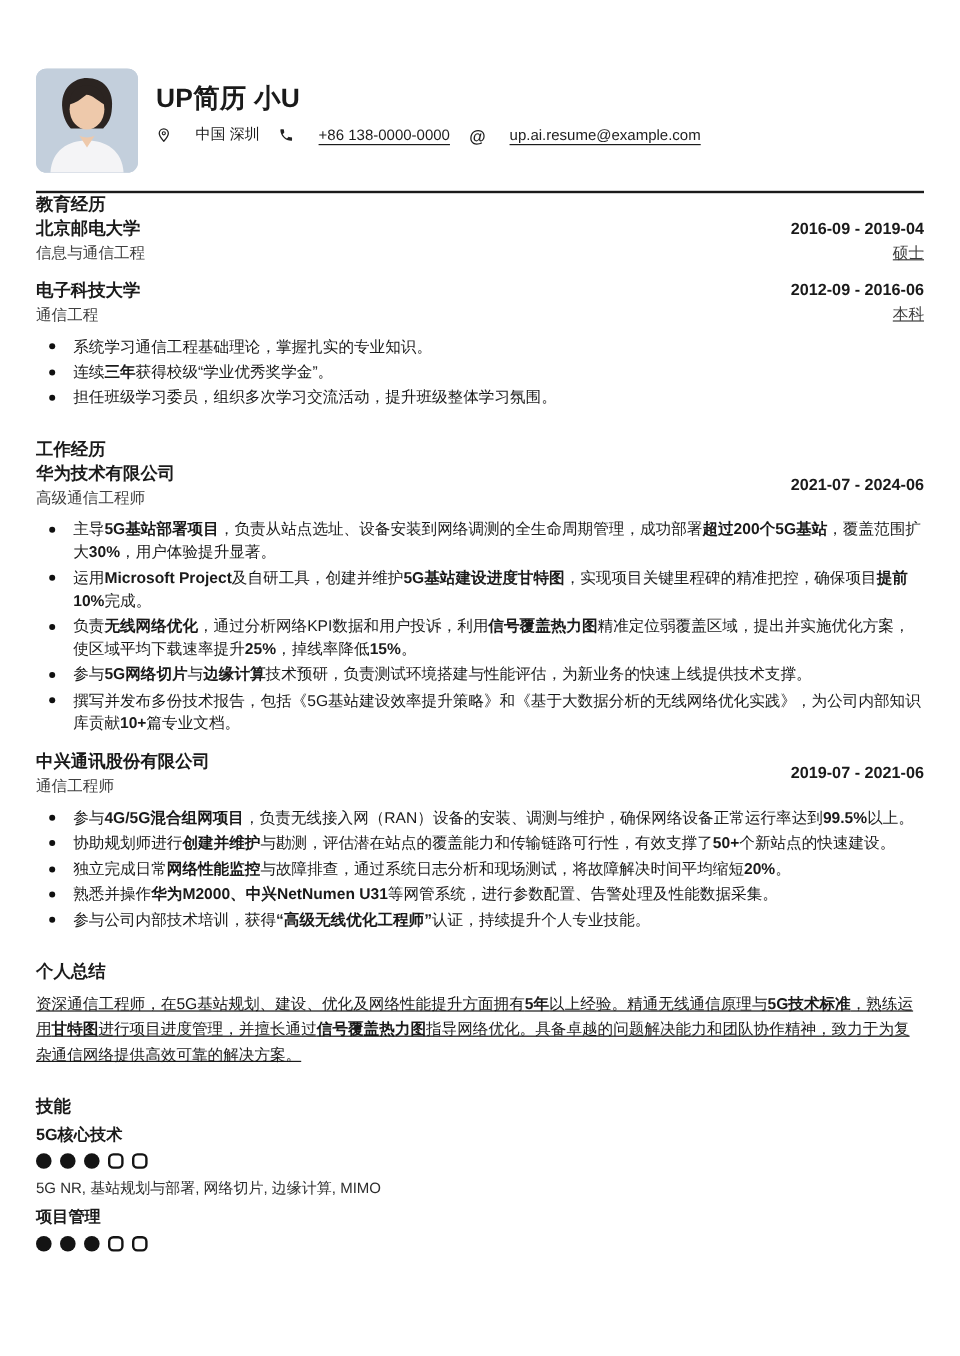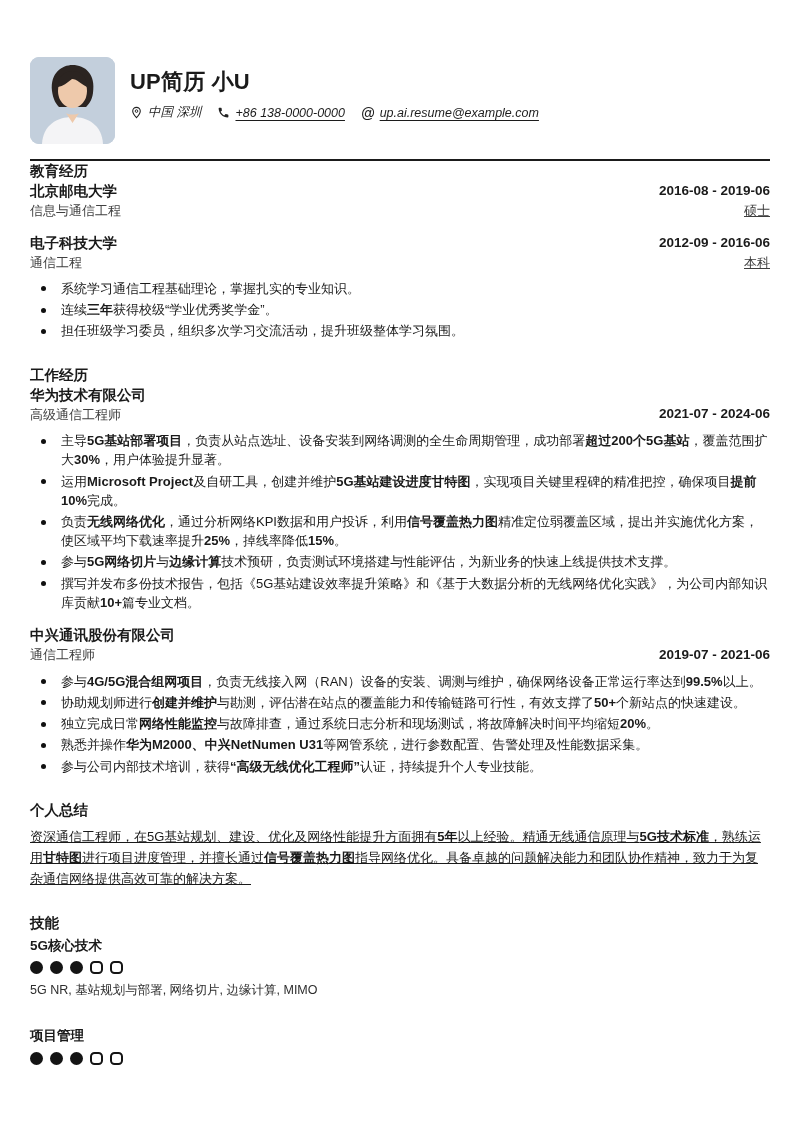--- a/index.html
+++ b/index.html
@@ -11,50 +11,50 @@
   }
   .page{box-sizing:border-box;width:800px;height:1130px;padding:57px 30px 10px;overflow:hidden;}
 
   
   .header{display:flex;align-items:flex-start;}
   .photo{width:85px;height:87px;border-radius:9px;overflow:hidden;flex:none;background:#c3cfdc;}
   .photo svg{display:block;}
   .header-info{margin-left:15px;padding-top:12px;}
   .name{font-size:22px;font-weight:700;margin:0;line-height:1.2;letter-spacing:.2px;}
   .contact{display:flex;align-items:center;gap:16px;margin-top:9px;font-size:12.5px;color:#1c1c1c;}
-  .contact-item{display:flex;align-items:center;gap:5px;font-style:italic;}
+  .contact-item{display:flex;align-items:center;gap:20px;}
   .contact-item .txt{white-space:nowrap;}
   .contact-item.link .txt{text-decoration:underline;text-underline-offset:3px;cursor:pointer;}
   .at-glyph{font-size:14px;font-weight:700;line-height:1;}
 
   .divider{border:none;border-top:2px solid #1b1b1b;margin:15px 0 0;}
 
   
   .section{margin-top:1px;}
   .section.gap{margin-top:25px;}
   .section-title{font-size:14.5px;font-weight:700;margin:0;line-height:1.25;}
 
   .entry{margin-top:2px;}
   .entry + .entry{margin-top:14px;}
-  .entry-header{display:flex;justify-content:space-between;align-items:flex-end;}
+  .entry-header{display:flex;justify-content:space-between;align-items:center;}
   .entry-title{font-size:14.5px;font-weight:700;line-height:1.25;}
   .entry-sub{font-size:13px;color:#404040;margin-top:3px;line-height:1.25;}
   .entry-right{text-align:right;flex:none;}
   .entry-date{font-size:13.5px;font-weight:700;line-height:1.25;}
   .entry-degree{font-size:13px;color:#3d3d3d;margin-top:3px;line-height:1.25;text-decoration:underline;}
 
   ul.bullets{list-style:none;margin:8px 0 0;padding:0;font-size:13px;line-height:1.48;}
   ul.bullets li{position:relative;padding-left:31px;margin-bottom:2px;}
   ul.bullets li::before{content:"";position:absolute;left:11px;top:7.5px;width:5px;height:5px;border-radius:50%;background:#101010;}
   b{font-weight:700;}
 
   .summary-text{font-size:13px;line-height:1.63;margin-top:7px;text-decoration:underline;}
 
   
-  .skill-group{margin-top:29px;}
+  .skill-group{margin-top:7px;}
   .skill-group:first-of-type{margin-top:4px;}
   .skill-name{font-size:13.5px;font-weight:700;line-height:1.3;}
   .skill-dots{display:flex;gap:7px;margin:7px 0 8px;}
   .dot{width:13px;height:13px;box-sizing:border-box;}
   .dot.filled{background:#141414;border-radius:50%;}
   .dot.empty{border:2.6px solid #141414;border-radius:4.5px;background:#fff;}
   .skill-keywords{font-size:12.5px;color:#2d2d2d;line-height:1.3;}
 </style>
 </head>
 <body>
@@ -101,21 +101,21 @@
   <div class="section">
     <h2 class="section-title">教育经历</h2>
     <div>
         <div class="entry">
           <div class="entry-header">
             <div class="entry-left">
               <div class="entry-title">北京邮电大学</div>
               <div class="entry-sub">信息与通信工程</div>
             </div>
             <div class="entry-right">
-              <div class="entry-date">2016-08 - 2019-06</div>
+              <div class="entry-date">2016-09 - 2019-04</div>
               <div class="entry-degree">硕士</div>
             </div>
           </div>
         </div>
         <div class="entry">
           <div class="entry-header">
             <div class="entry-left">
               <div class="entry-title">电子科技大学</div>
               <div class="entry-sub">通信工程</div>
             </div>

